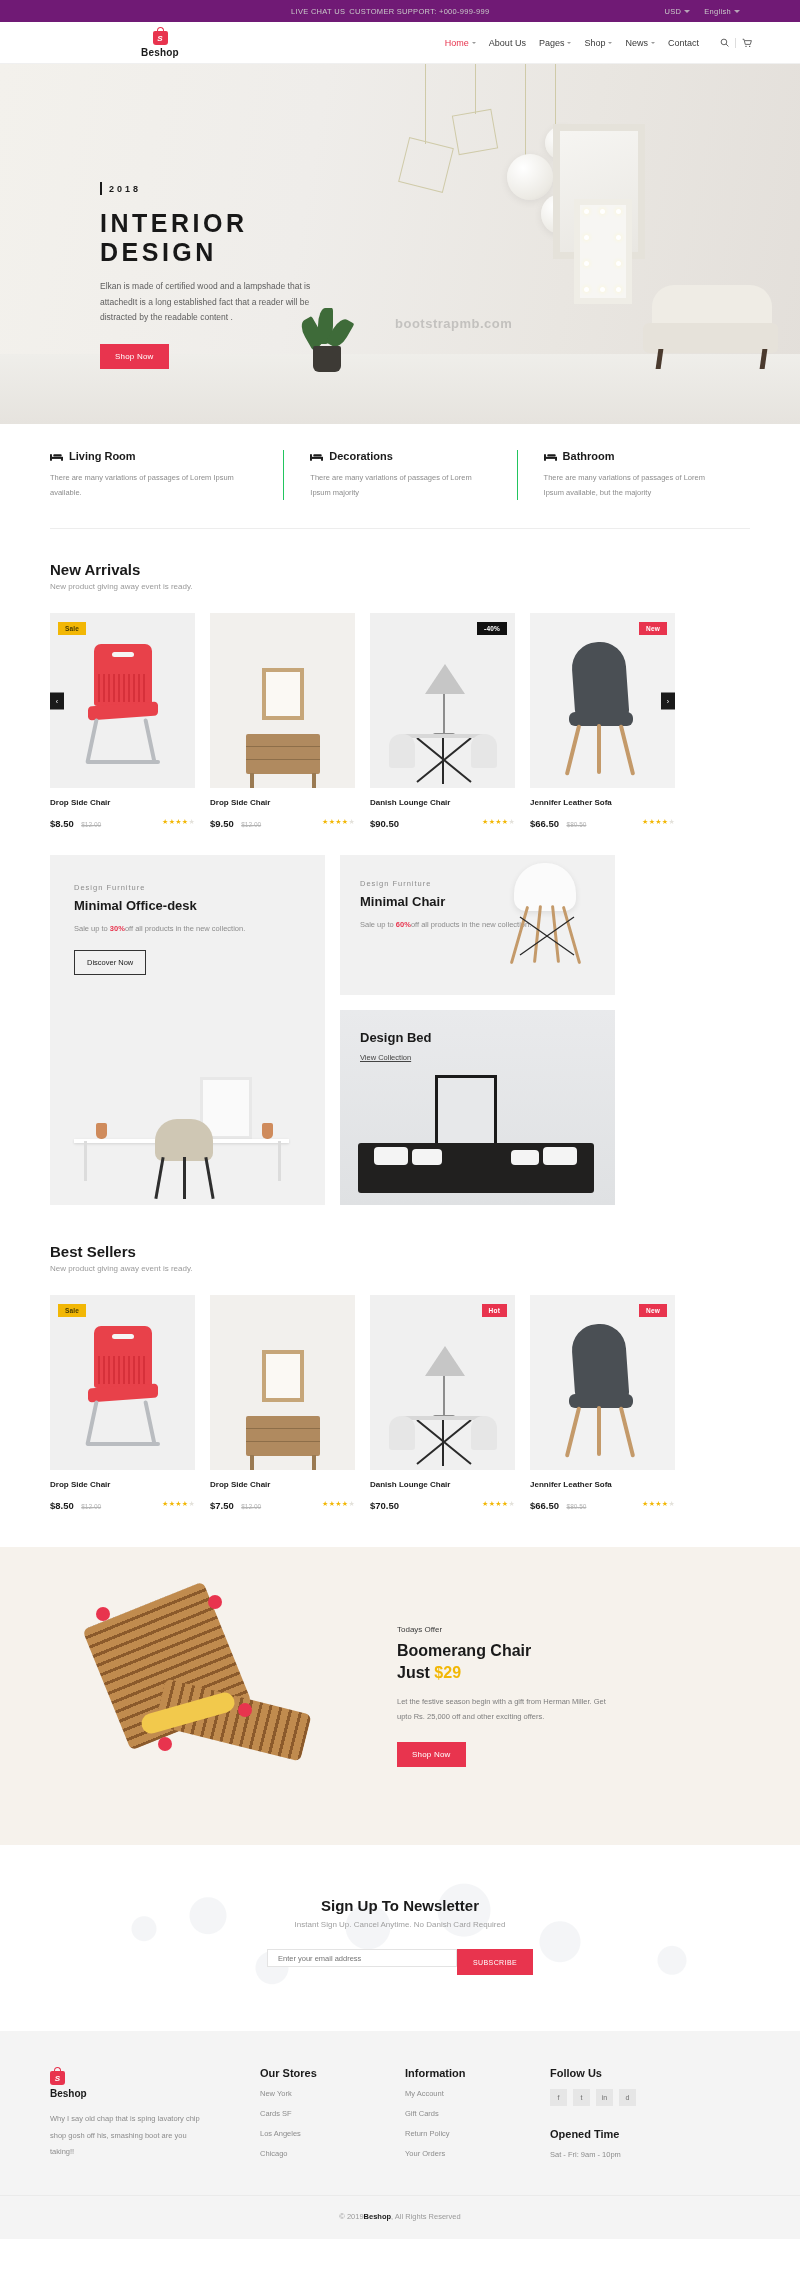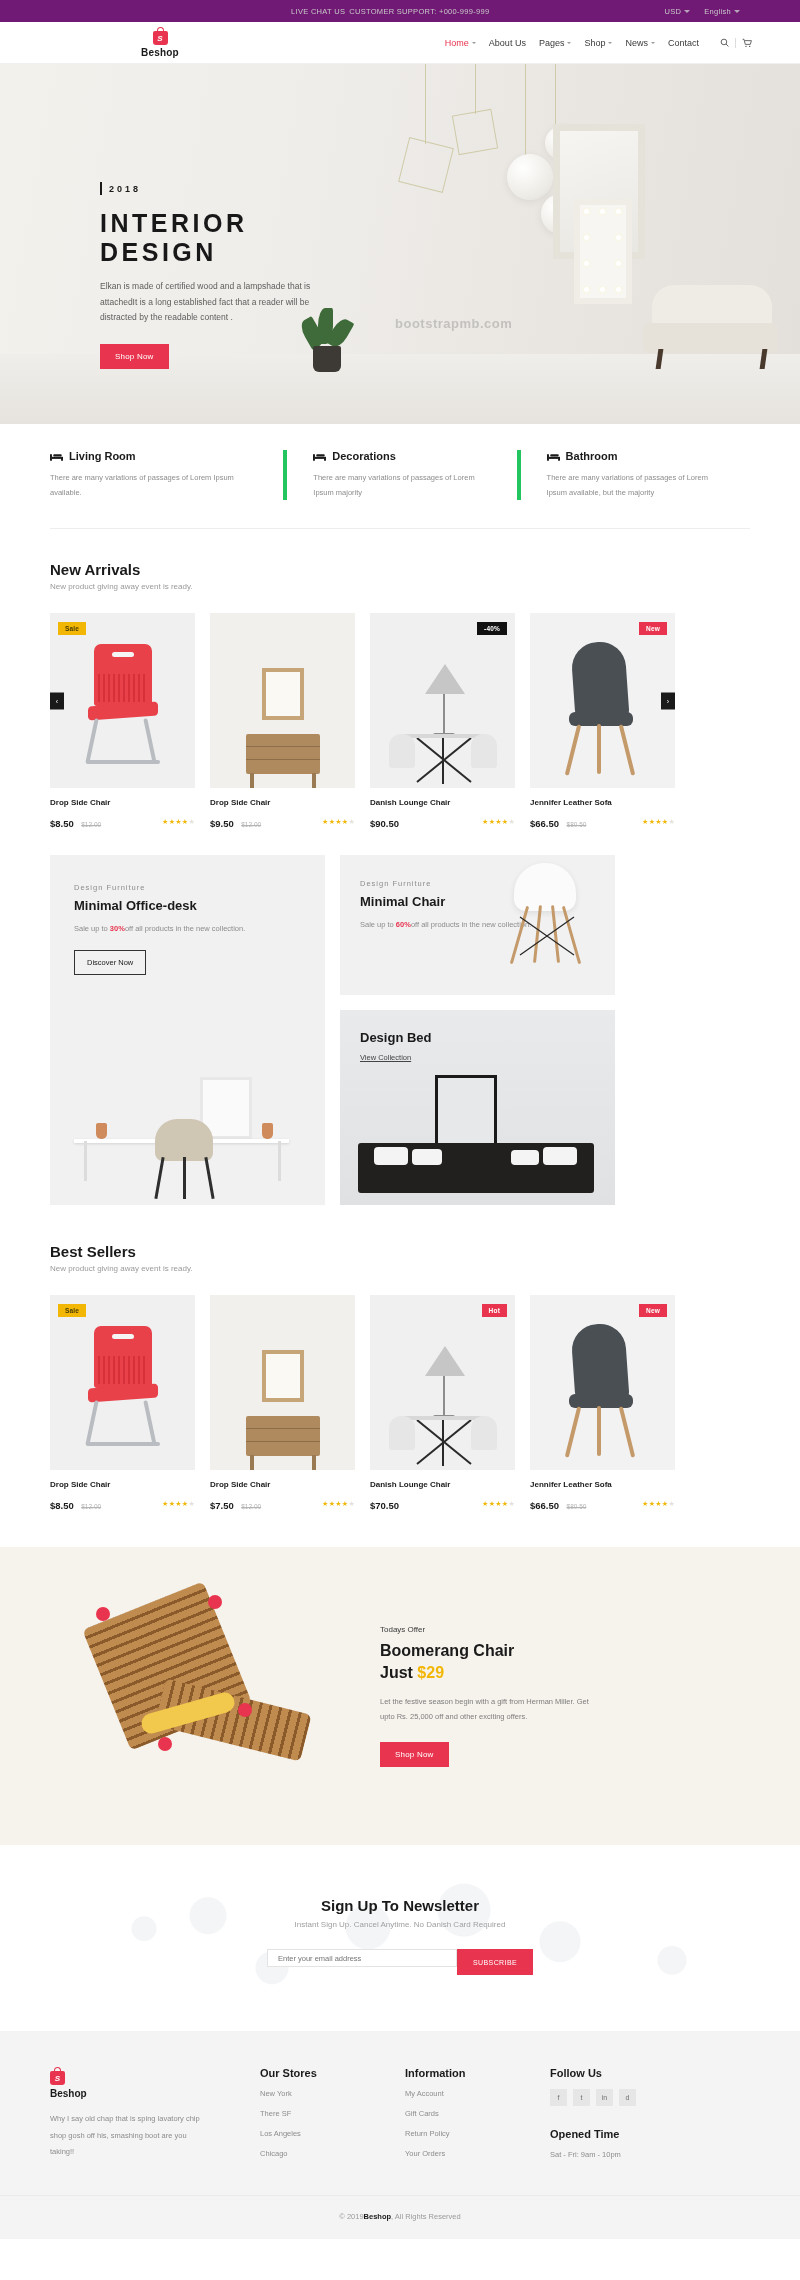--- a/index.html
+++ b/index.html
@@ -82,21 +82,21 @@
   .sofa-seat { position:absolute; right:2px; bottom:16px; width:135px; height:30px; background:#e6e2da; border-radius:6px;}
   .sofa-leg { position:absolute; bottom:0; width:5px; height:20px; background:#4a3a2e; transform:skewX(-8deg);}
   .plant { position:absolute; left:300px; bottom:52px; width:52px; height:72px;}
   .plant-pot { position:absolute; bottom:0; left:13px; width:28px; height:26px; background:#3d3a35; border-radius:2px 2px 6px 6px;}
   .leaf { position:absolute; background:#3e6b39; border-radius:50% 8% 50% 8%;}
   .watermark { position:absolute; left:395px; bottom:93px; font-size:13px; font-weight:bold; color:rgba(120,120,120,.35); letter-spacing:.5px;}
 
   
   .features { display:flex; padding:26px 0 28px; border-bottom:1px solid #ededed;}
   .feature { width:33.33%; padding-right:28px;}
-  .feature + .feature { border-left:4px solid #22c55e; padding-left:26px;}
+  .feature + .feature { border-left:1px solid #22c55e; padding-left:26px;}
   .feature-head { display:flex; align-items:center; gap:6px; font-size:11px; font-weight:bold; color:#1b1b1b;}
   .feature-text { font-size:7.5px; color:#8d8d8d; line-height:2; margin-top:8px;}
 
   
   .sec { padding-top:32px; }
   .sec-title { font-size:15px; font-weight:bold; color:#1a1a1a; }
   .sec-sub { font-size:8px; color:#9a9a9a; margin-top:4px;}
 
   
   .products { display:flex; gap:15px; margin-top:22px;}
@@ -178,21 +178,21 @@
 
   
   .offer { background:#f6f2ec; padding:44px 0; margin-top:34px; position:relative;}
   .offer-inner { display:flex; align-items:center; gap:30px;}
   .offer-img { width:300px; height:210px; position:relative;}
   .boomerang { position:absolute; inset:0;}
   .bm-back { position:absolute; left:52px; top:10px; width:130px; height:130px; background:repeating-linear-gradient(180deg,#c08b4e 0 7px,#8b5a2b 7px 10px); transform:rotate(-22deg); border-radius:6px;}
   .bm-seat { position:absolute; left:108px; top:105px; width:150px; height:48px; background:repeating-linear-gradient(90deg,#c08b4e 0 7px,#8b5a2b 7px 10px); transform:rotate(14deg); border-radius:6px;}
   .bm-cushion { position:absolute; left:90px; top:112px; width:96px; height:20px; background:#f2c94c; border-radius:10px; transform:rotate(-16deg);}
   .bm-dot { position:absolute; width:14px; height:14px; border-radius:50%; background:#e8344e;}
-  .offer-body { width:220px;}
+  .offer-body { width:220px;margin-left:17px;}
   .offer-eyebrow { font-size:8px; color:#3a3a3a;}
   .offer-title { font-size:16px; font-weight:bold; color:#1a1a1a; line-height:1.35; margin-top:6px;}
   .offer-title .amount { color:#f2b705;}
   .offer-text { font-size:7.5px; color:#7e7e7e; line-height:2; margin-top:10px;}
 
   
   .newsletter { padding:52px 0 56px; text-align:center; position:relative; overflow:hidden; background:#fff;}
   .map-bg { position:absolute; inset:0; opacity:.10;
     background:
       radial-gradient(circle at 18% 45%, #9aa7b5 0 12px, transparent 13px),
@@ -700,21 +700,21 @@
           </div>
           <div class="f-brand-name">Beshop</div>
         </div>
         <p class="f-desc">Why I say old chap that is sping lavatory chip shop gosh off his, smashing boot are you taking!!</p>
       </div>
 
       <div class="fcol">
         <div class="fcol-title">Our Stores</div>
         <ul>
           <li>New York</li>
-          <li>There SF</li>
+          <li>Cards SF</li>
           <li>Los Angeles</li>
           <li>Chicago</li>
         </ul>
       </div>
 
       <div class="fcol">
         <div class="fcol-title">Information</div>
         <ul>
           <li>My Account</li>
           <li>Gift Cards</li>

